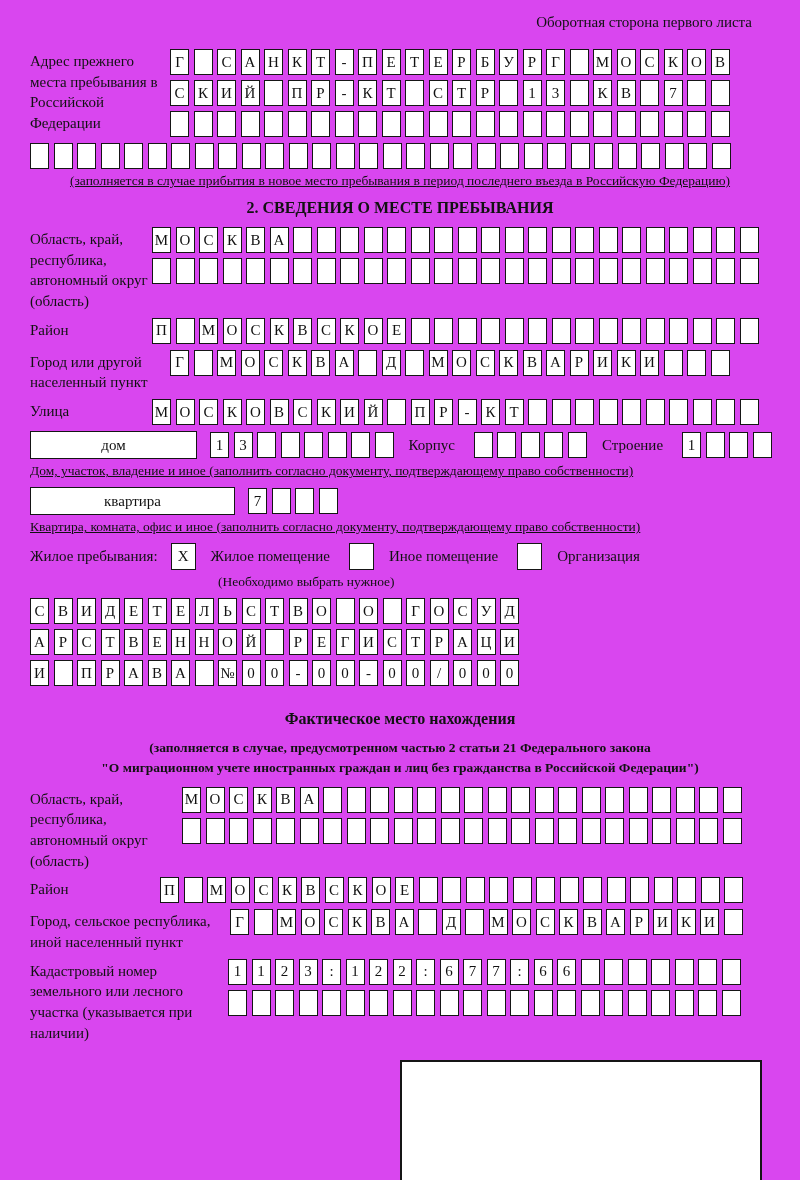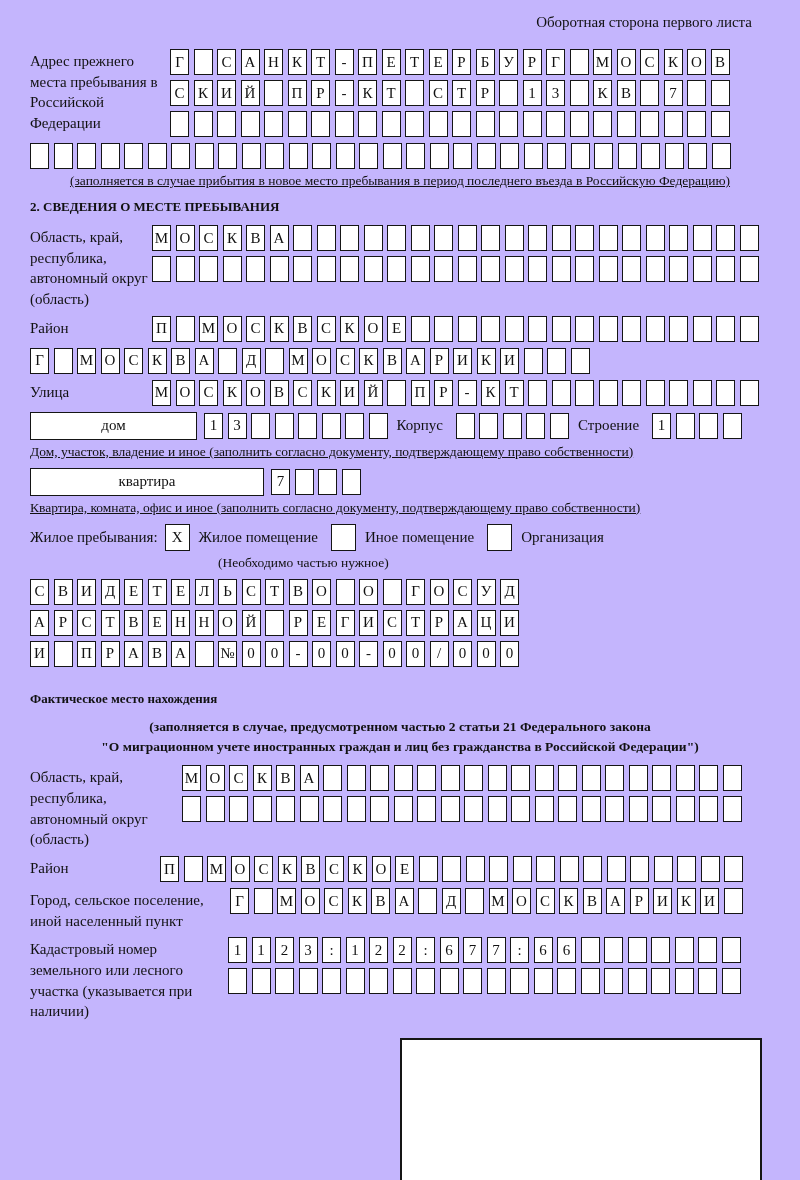--- a/index.html
+++ b/index.html
@@ -1,20 +1,20 @@
 <!DOCTYPE html>
 <html><head>
 <meta charset="utf-8">
 <style>
   * { margin:0; padding:0; box-sizing:border-box; }
   html,body { background:#ffffff; }
   .page {
     position:relative;
     width:800px; height:1180px;
-    background:#c4b5fd;
+    background:#d946ef;
     color:#111111;
     font-family:"Liberation Serif","DejaVu Serif",serif;
     padding:14px 30px 0 30px;
     overflow:hidden;
   }
   .hdr-note { text-align:right; font-size:15px; padding-right:18px; margin-bottom:18px; }
 
   .field { display:flex; align-items:flex-start; margin-bottom:6px; }
   .flabel { flex:none; font-size:15px; line-height:1.38; padding-top:2px; }
   .lw140 { width:140px; } .lw122 { width:122px; } .lw152 { width:152px; }
@@ -25,25 +25,25 @@
   .cell {
     flex:none; width:19px; height:26px;
     border:1.6px solid #151515;
     display:flex; align-items:center; justify-content:center;
     font-size:15px; font-family:"Liberation Serif","DejaVu Serif",serif;
     background:#fff;
   }
 
   .caption { font-size:13.5px; margin:2px 0 8px 0;text-decoration:underline; }
   .caption.center { text-align:center; }
-  .sec-title { text-align:left; font-weight:bold; font-size:13px; margin:10px 0 10px 0; }
-
-  .inline-row { display:flex; align-items:center; gap:7px; margin-bottom:4px; font-size:15px; }
+  .sec-title { text-align:center; font-weight:bold; font-size:16px; margin:10px 0 10px 0; }
+
+  .inline-row { display:flex; align-items:center; gap:13px; margin-bottom:4px; font-size:15px; }
   .namedbox { border:1.8px solid #151515; height:28px; display:flex; align-items:center; justify-content:center; font-size:15px; flex:none; background:#fff; }
-  .w167 { width:167px; } .w200 { width:234px; }
+  .w167 { width:167px; } .w200 { width:205px; }
   .chk { flex:none; width:25px; height:27px; border:1.8px solid #151515; display:flex; align-items:center; justify-content:center; font-size:15px; background:#fff; }
   .opt-label { font-size:15px; padding:0 6px 0 2px; }
   .select-note { font-size:13.5px; margin:0 0 8px 188px; }
 
   .center-note { text-align:center; font-size:13.5px; line-height:1.5;font-weight:bold; }
   .stamp-box { margin-left:370px; width:362px; height:148px; border:2px solid #151515; background:#fff; }
 </style>
 </head>
 <body>
 
@@ -258,20 +258,21 @@
         <span class="cell"></span>
         <span class="cell"></span>
         <span class="cell"></span>
         <span class="cell"></span>
         <span class="cell"></span>
         <span class="cell"></span>
       </div>
   </div>
 
   <div class="field">
+    <div class="flabel lw140">Город или другой населенный пункт</div>
     <div class="cells">
         <span class="cell">Г</span>
         <span class="cell"></span>
         <span class="cell">М</span>
         <span class="cell">О</span>
         <span class="cell">С</span>
         <span class="cell">К</span>
         <span class="cell">В</span>
         <span class="cell">А</span>
         <span class="cell"></span>
@@ -368,21 +369,21 @@
 
   <div class="inline-row">
     <span>Жилое пребывания:</span>
     <span class="chk">X</span>
     <span class="opt-label">Жилое помещение</span>
     <span class="chk"></span>
     <span class="opt-label">Иное помещение</span>
     <span class="chk"></span>
     <span class="opt-label">Организация</span>
   </div>
-  <div class="select-note">(Необходимо частью нужное)</div>
+  <div class="select-note">(Необходимо выбрать нужное)</div>
 
   <div class="field">
     <div class="rows">
       <div class="cells">
           <span class="cell">С</span>
           <span class="cell">В</span>
           <span class="cell">И</span>
           <span class="cell">Д</span>
           <span class="cell">Е</span>
           <span class="cell">Т</span>
@@ -538,21 +539,21 @@
         <span class="cell"></span>
         <span class="cell"></span>
         <span class="cell"></span>
         <span class="cell"></span>
         <span class="cell"></span>
         <span class="cell"></span>
       </div>
   </div>
 
   <div class="field">
-    <div class="flabel lw200">Город, сельское поселение, иной населенный пункт</div>
+    <div class="flabel lw200">Город, сельское республика, иной населенный пункт</div>
     <div class="cells">
         <span class="cell">Г</span>
         <span class="cell"></span>
         <span class="cell">М</span>
         <span class="cell">О</span>
         <span class="cell">С</span>
         <span class="cell">К</span>
         <span class="cell">В</span>
         <span class="cell">А</span>
         <span class="cell"></span>

